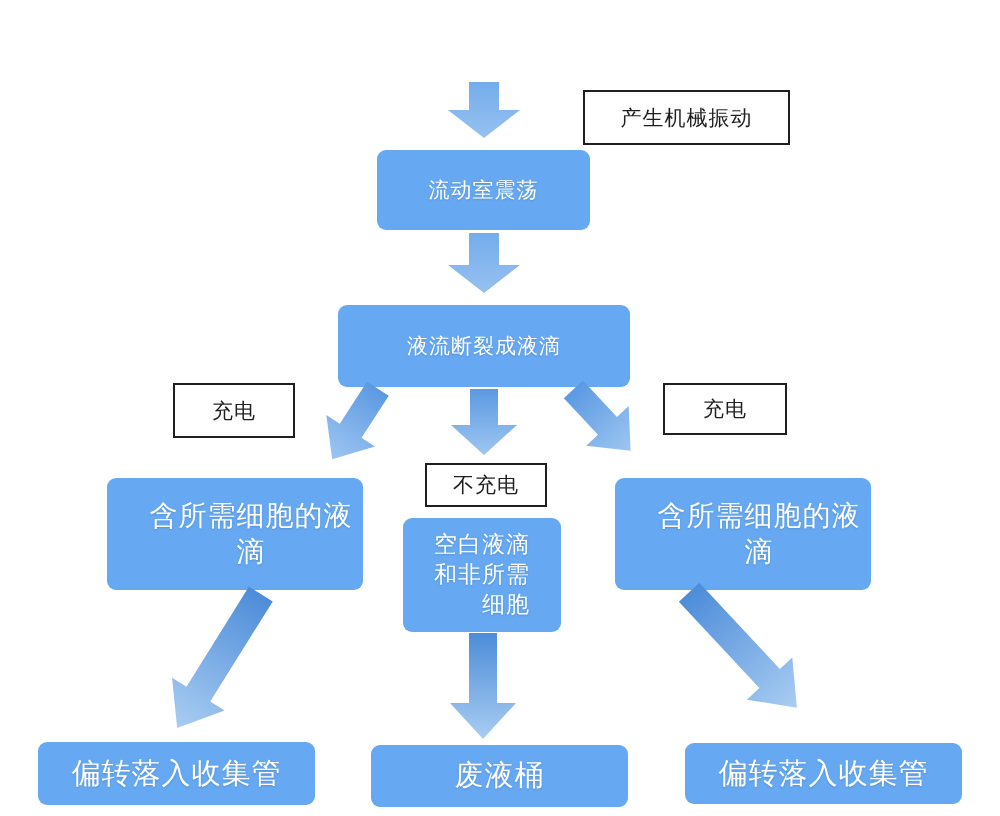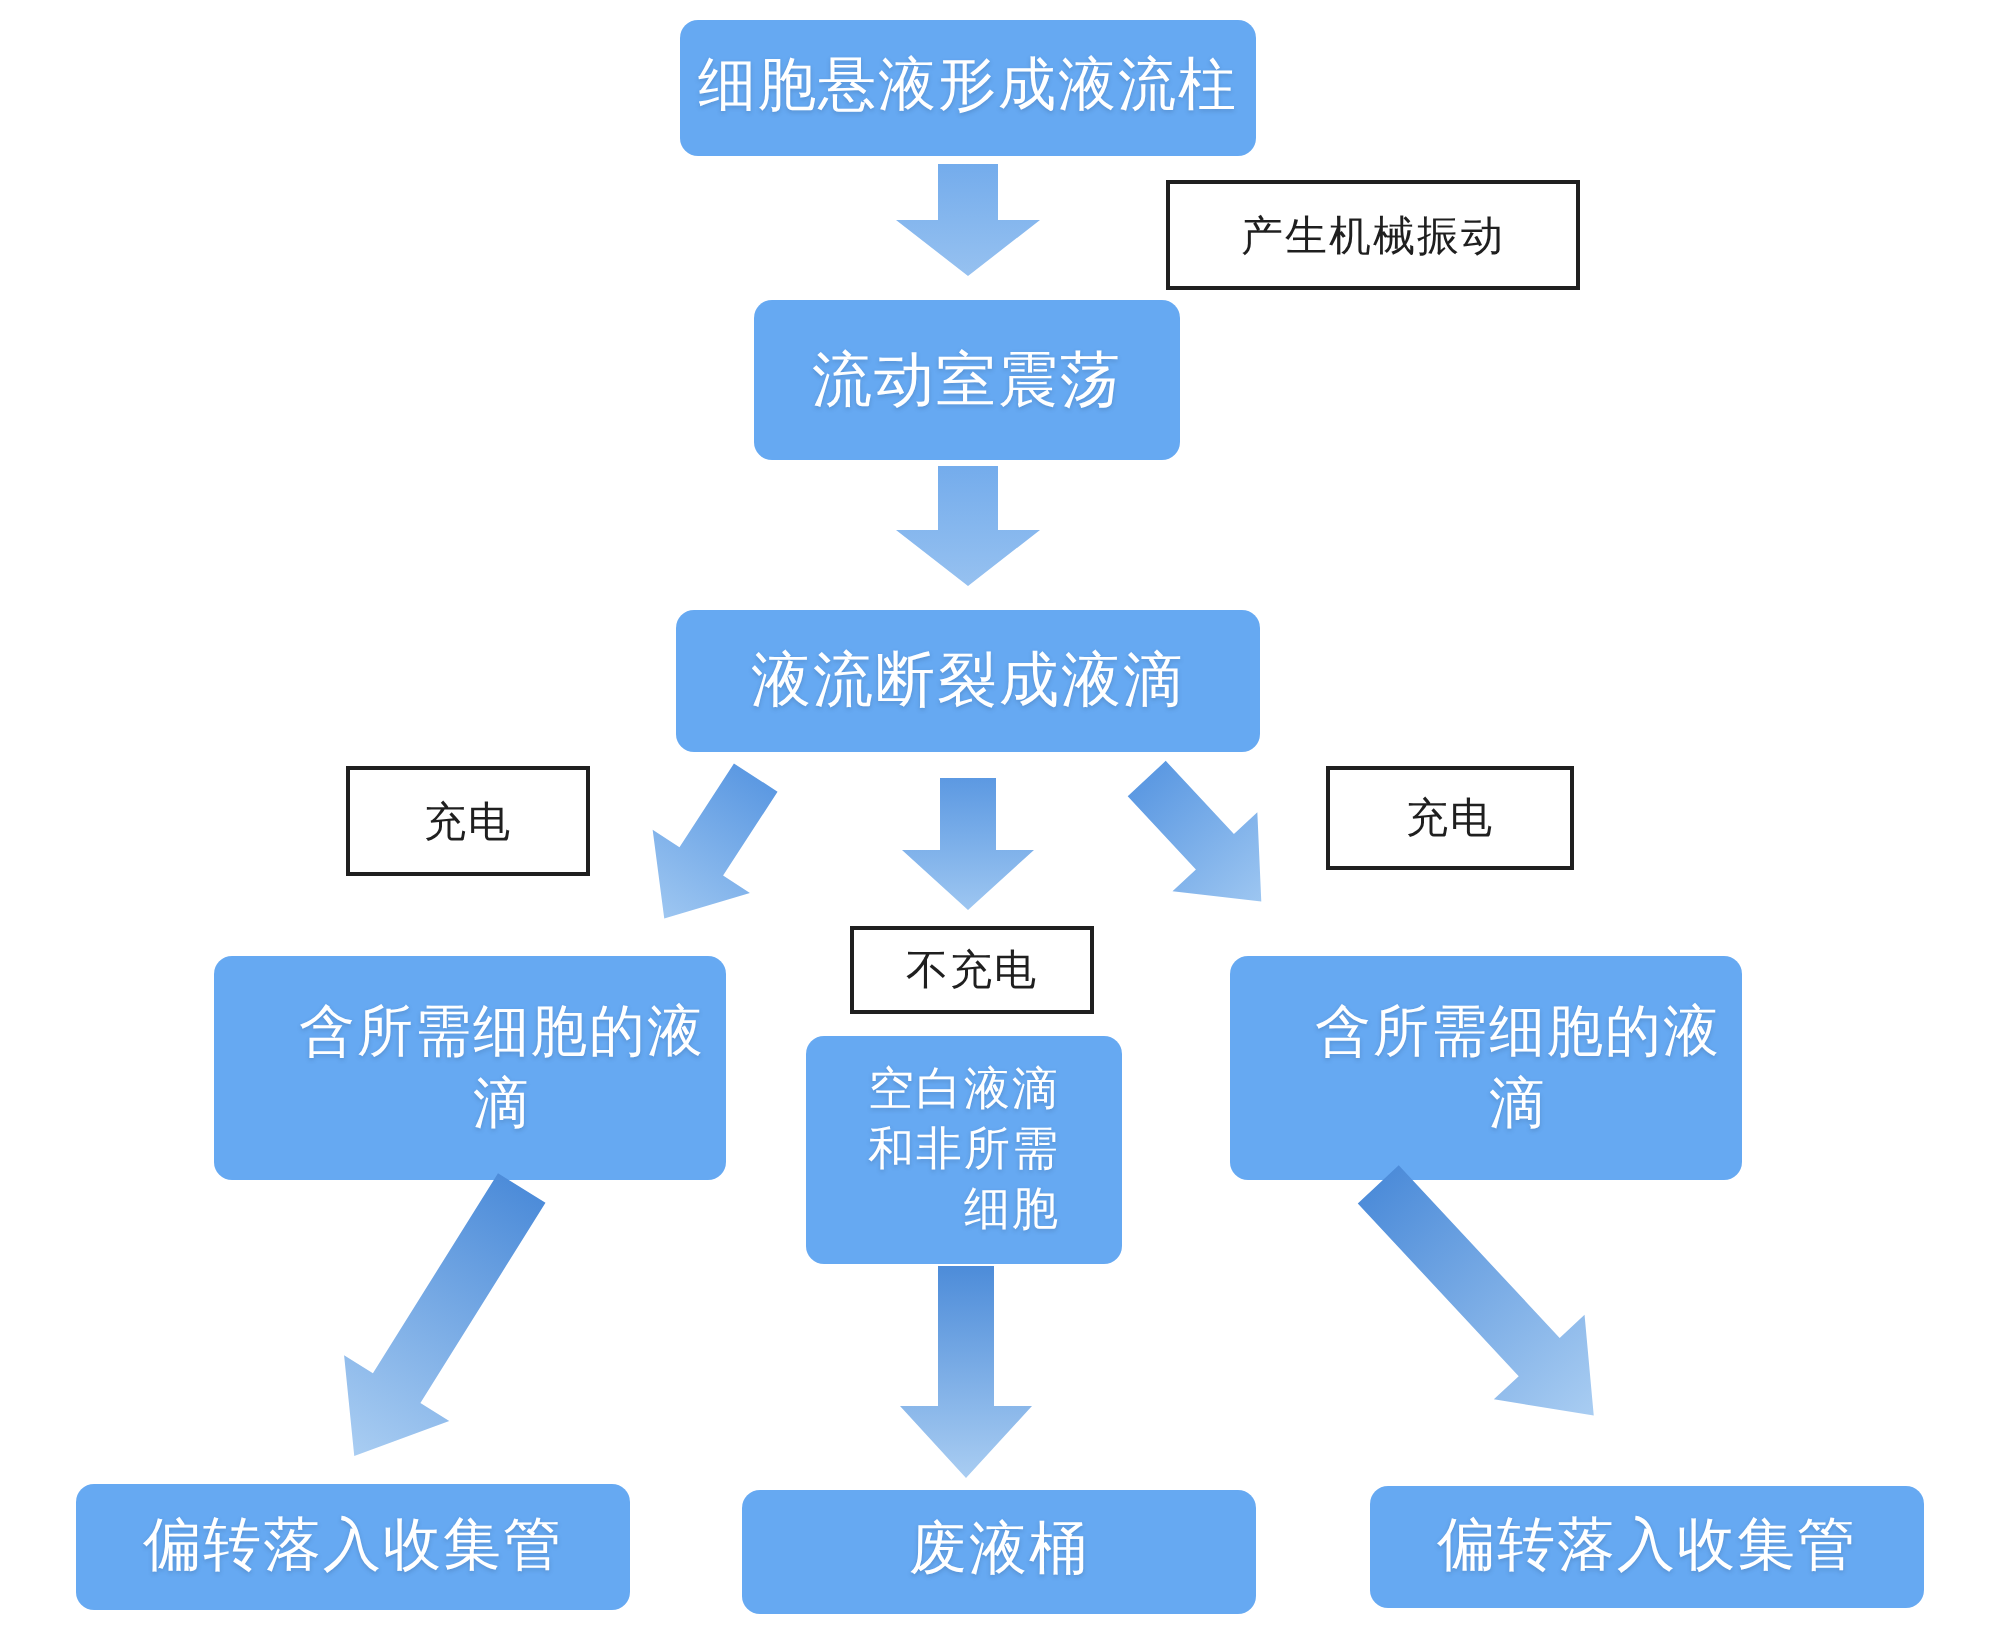--- a/index.html
+++ b/index.html
@@ -41,21 +41,21 @@
     background:var(--tag-bg);
     border:2px solid var(--tag-border);
     color:var(--tag-text);
     display:flex;align-items:center;justify-content:center;
     text-align:center;
     font-size:21px;
     letter-spacing:1px;
   }
   .arrow{position:absolute;display:block;}
   .f29{font-size:29px;}
-  .f30{font-size:30px;}
+  .f30{font-size:21px;}
   .f28{font-size:28px;padding-left:32px;}
   .f27{font-size:23px;text-align:right;}
   .defs-holder{position:absolute;width:0;height:0;overflow:hidden;}
 </style>
 </head>
 <body>
 
 <div class="canvas">
 
   <svg class="defs-holder" aria-hidden="true">
@@ -68,41 +68,38 @@
         <stop offset="0" style="stop-color:var(--arrow-mid-top)"></stop>
         <stop offset="1" style="stop-color:var(--arrow-mid-bottom)"></stop>
       </linearGradient>
       <linearGradient id="gradLong" x1="0" y1="0" x2="0" y2="1">
         <stop offset="0" style="stop-color:var(--arrow-long-top)"></stop>
         <stop offset="1" style="stop-color:var(--arrow-long-bottom)"></stop>
       </linearGradient>
     </defs>
   </svg>
 
-  <div class="node f29" style="left:340px;top:10px;width:288px;height:68px">
-    <span>细胞悬液形成液流柱</span>
-  </div>
 
   <svg class="arrow" style="left:446px;top:82px" width="76" height="56" viewBox="0 0 76 56">
     <polygon points="23,0 53,0 53,28 74,28 38,56 2,28 23,28" fill="url(#gradShort)"></polygon>
   </svg>
 
   <div class="tag" style="left:583px;top:90px;width:207px;height:55px">
     <span>产生机械振动</span>
   </div>
 
   <div class="node f30" style="left:377px;top:150px;width:213px;height:80px">
     <span>流动室震荡</span>
   </div>
 
   <svg class="arrow" style="left:446px;top:233px" width="76" height="60" viewBox="0 0 76 60">
     <polygon points="23,0 53,0 53,32 74,32 38,60 2,32 23,32" fill="url(#gradShort)"></polygon>
   </svg>
 
-  <div class="node f30" style="left:338px;top:305px;width:292px;height:71px">
+  <div class="node f30" style="left:338px;top:305px;width:292px;height:82px">
     <span>液流断裂成液滴</span>
   </div>
 
   <div class="tag" style="left:173px;top:383px;width:122px;height:55px">
     <span>充电</span>
   </div>
   <div class="tag" style="left:663px;top:383px;width:124px;height:52px">
     <span>充电</span>
   </div>
   <div class="tag" style="left:425px;top:463px;width:122px;height:44px">

